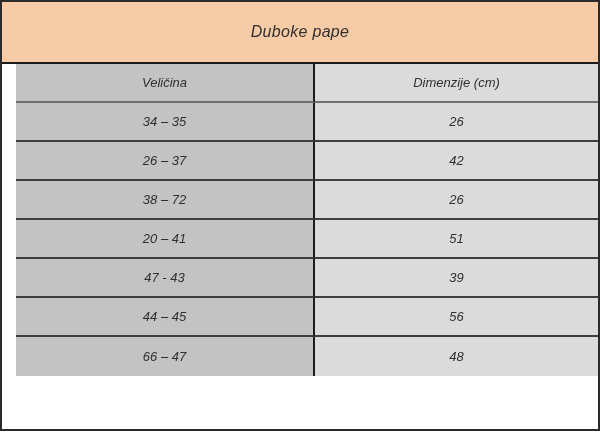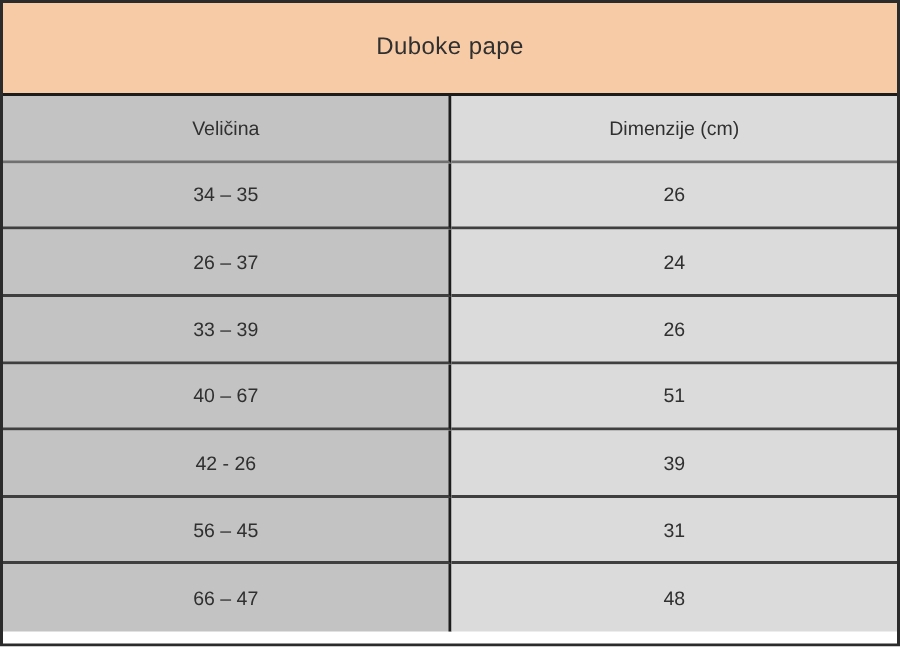--- a/index.html
+++ b/index.html
@@ -9,40 +9,42 @@
     font-family: "Liberation Sans", "DejaVu Sans", sans-serif;
   }
   .sheet {
     position: relative;
     width: 600px;
     height: 431px;
     box-sizing: border-box;
     border: 2px solid var(--border-dark, #2B2B2B);
     background: #ffffff;
     overflow: hidden;
+    font-style: italic;
   }
   .title-band {
     box-sizing: border-box;
     height: 62px;
     background: var(--header-bg, #F7CBA5);
     border-bottom: 2px solid var(--divider-dark, #1C1C1C);
     display: flex;
     align-items: center;
     justify-content: center;
   }
   .title-band span {
     font-size: 16px;
     letter-spacing: 0.3px;
     color: var(--text, #303030);
   }
   .grid {
     display: grid;
     grid-template-columns: 299px 1fr;
     grid-auto-rows: 1fr;
-    height: 357px;
+    height: 312px;
+    margin-left: 14px;
   }
   .row { display: contents; }
   .cell {
     box-sizing: border-box;
     display: flex;
     align-items: center;
     justify-content: center;
     font-size: 13px;
     color: var(--text, #303030);
     border-bottom: 2px solid var(--row-border, #3F3F3F);
@@ -77,41 +79,41 @@
       <div class="cell col2 head">Dimenzije (cm)</div>
     </div>
 
     <div class="row">
       <div class="cell col1">34 – 35</div>
       <div class="cell col2">26</div>
     </div>
 
     <div class="row">
       <div class="cell col1">26 – 37</div>
-      <div class="cell col2">24</div>
+      <div class="cell col2">42</div>
     </div>
 
     <div class="row">
-      <div class="cell col1">33 – 39</div>
+      <div class="cell col1">38 – 72</div>
       <div class="cell col2">26</div>
     </div>
 
     <div class="row">
-      <div class="cell col1">40 – 67</div>
+      <div class="cell col1">20 – 41</div>
       <div class="cell col2">51</div>
     </div>
 
     <div class="row">
-      <div class="cell col1">42 - 26</div>
+      <div class="cell col1">47 - 43</div>
       <div class="cell col2">39</div>
     </div>
 
     <div class="row">
-      <div class="cell col1">56 – 45</div>
-      <div class="cell col2">31</div>
+      <div class="cell col1">44 – 45</div>
+      <div class="cell col2">56</div>
     </div>
 
     <div class="row">
       <div class="cell col1">66 – 47</div>
       <div class="cell col2">48</div>
     </div>
 
   </div>
 </div>
 

